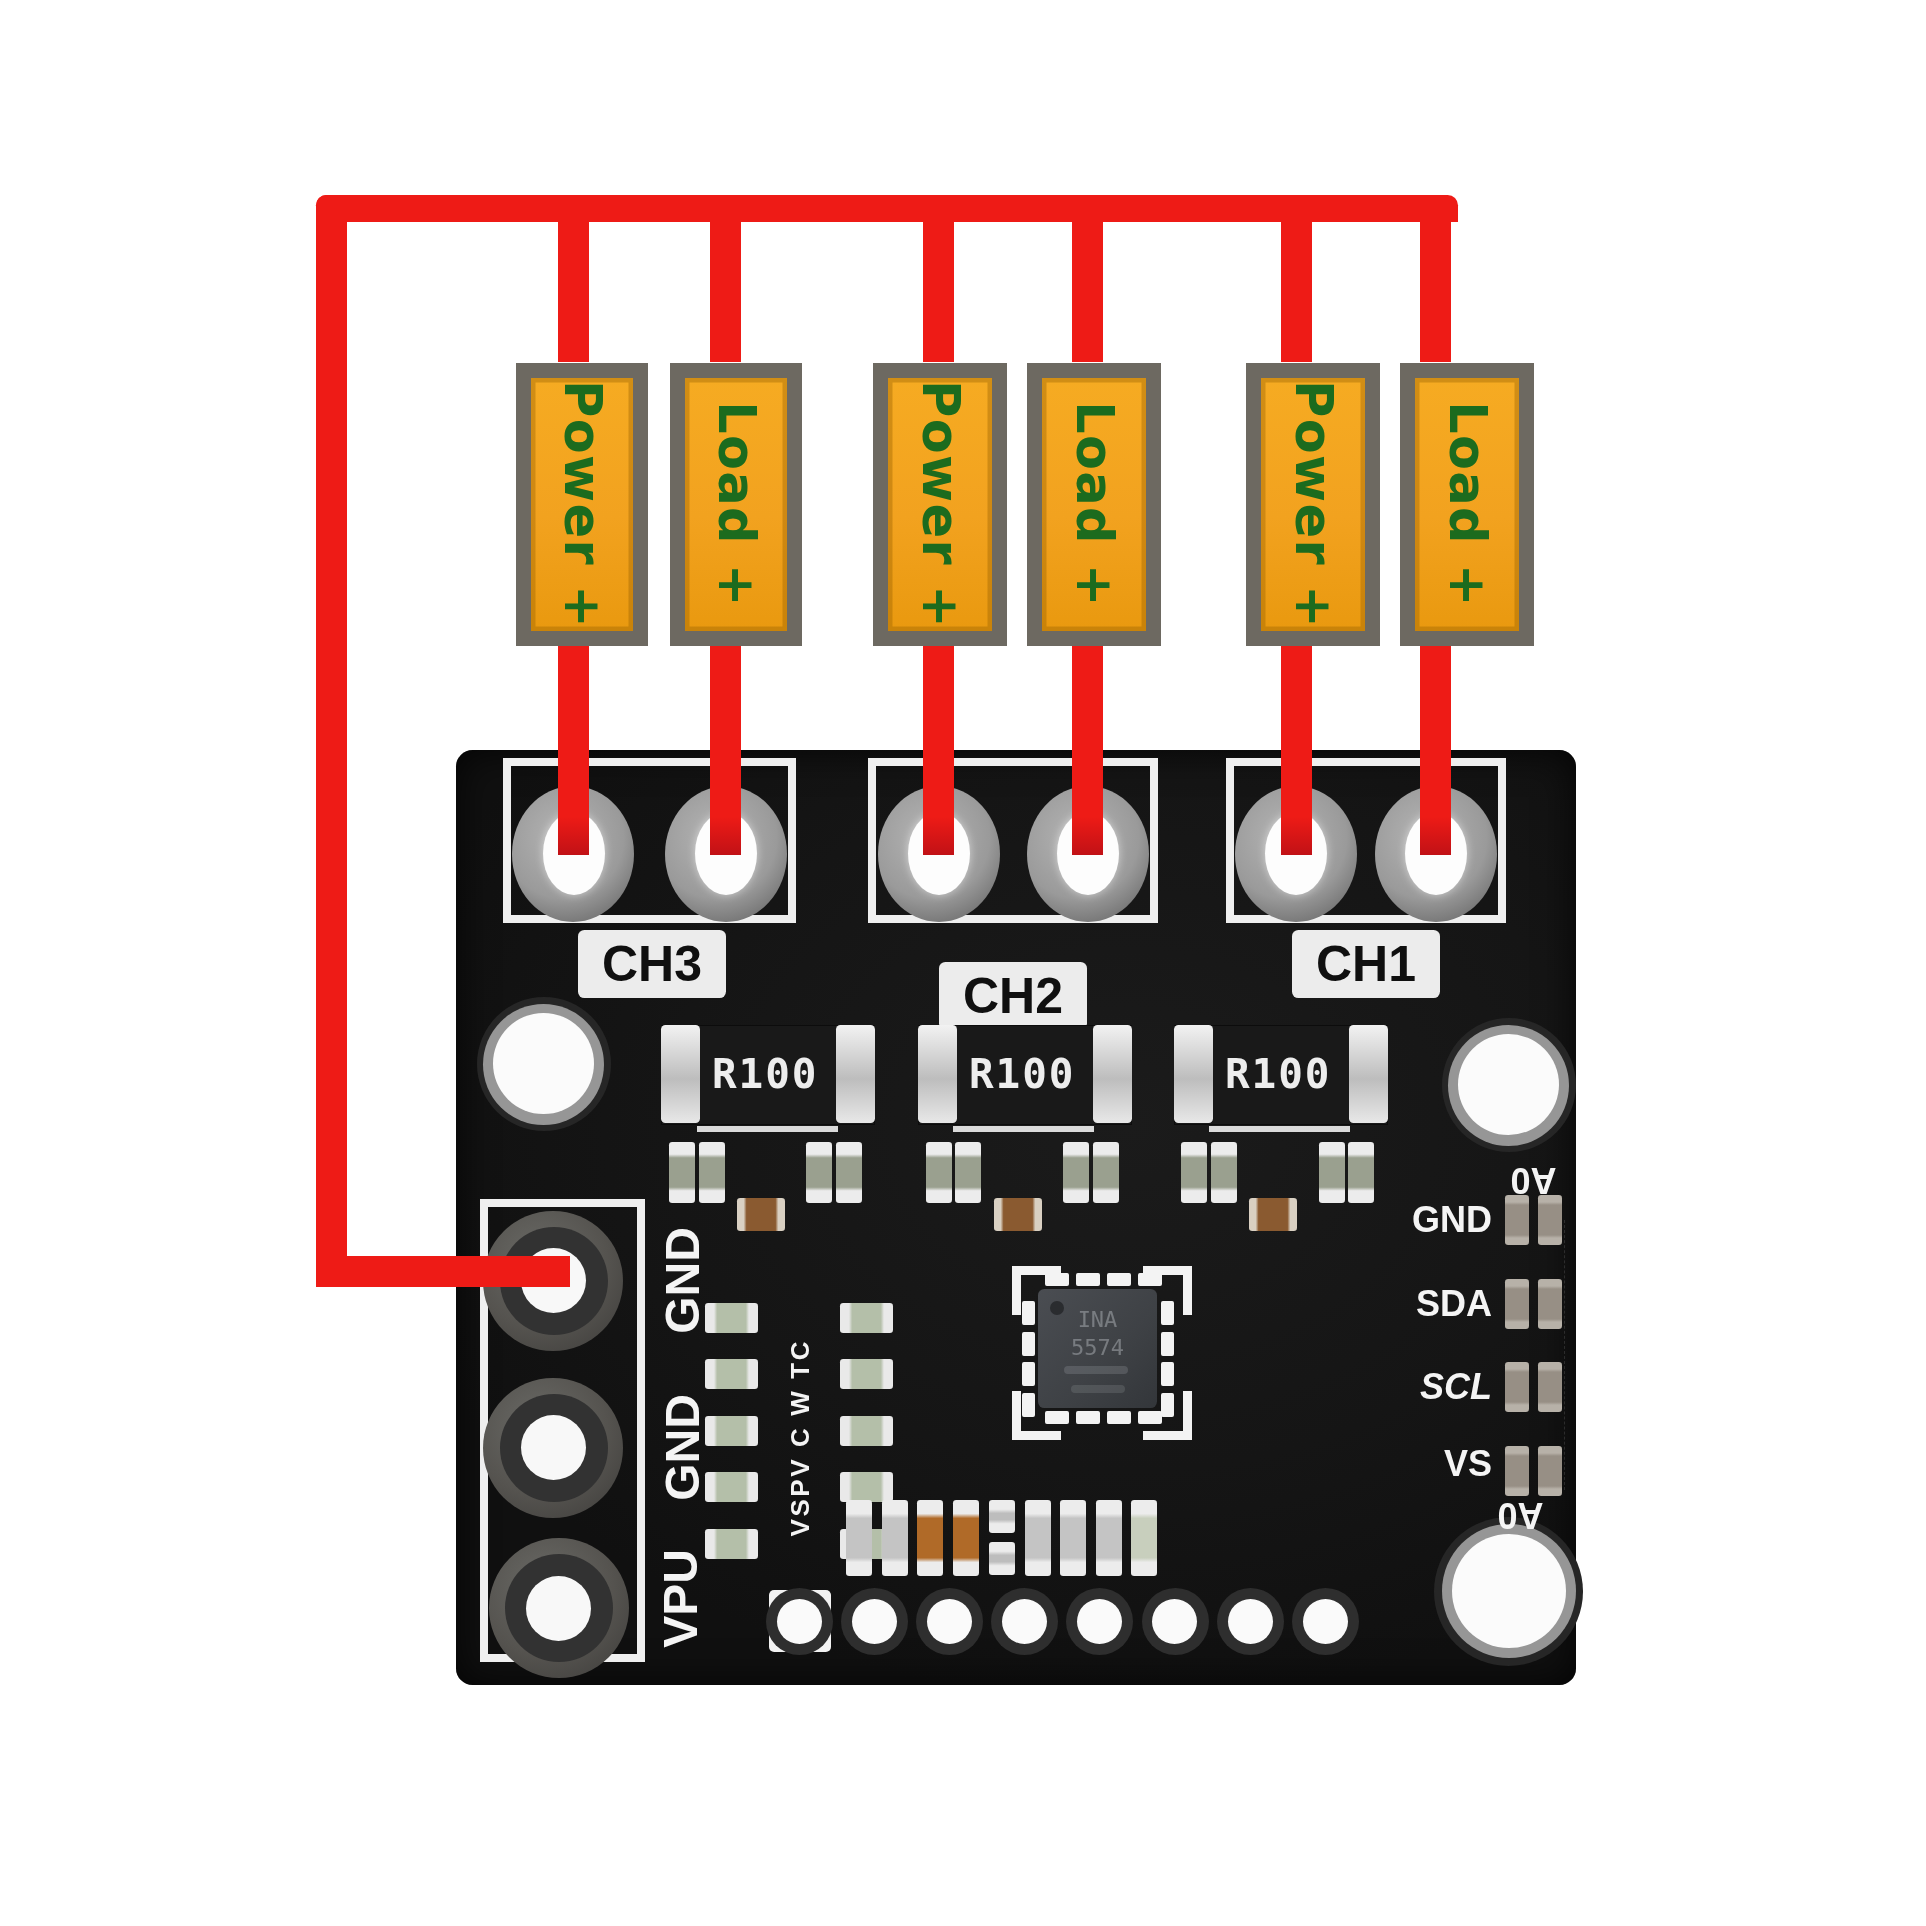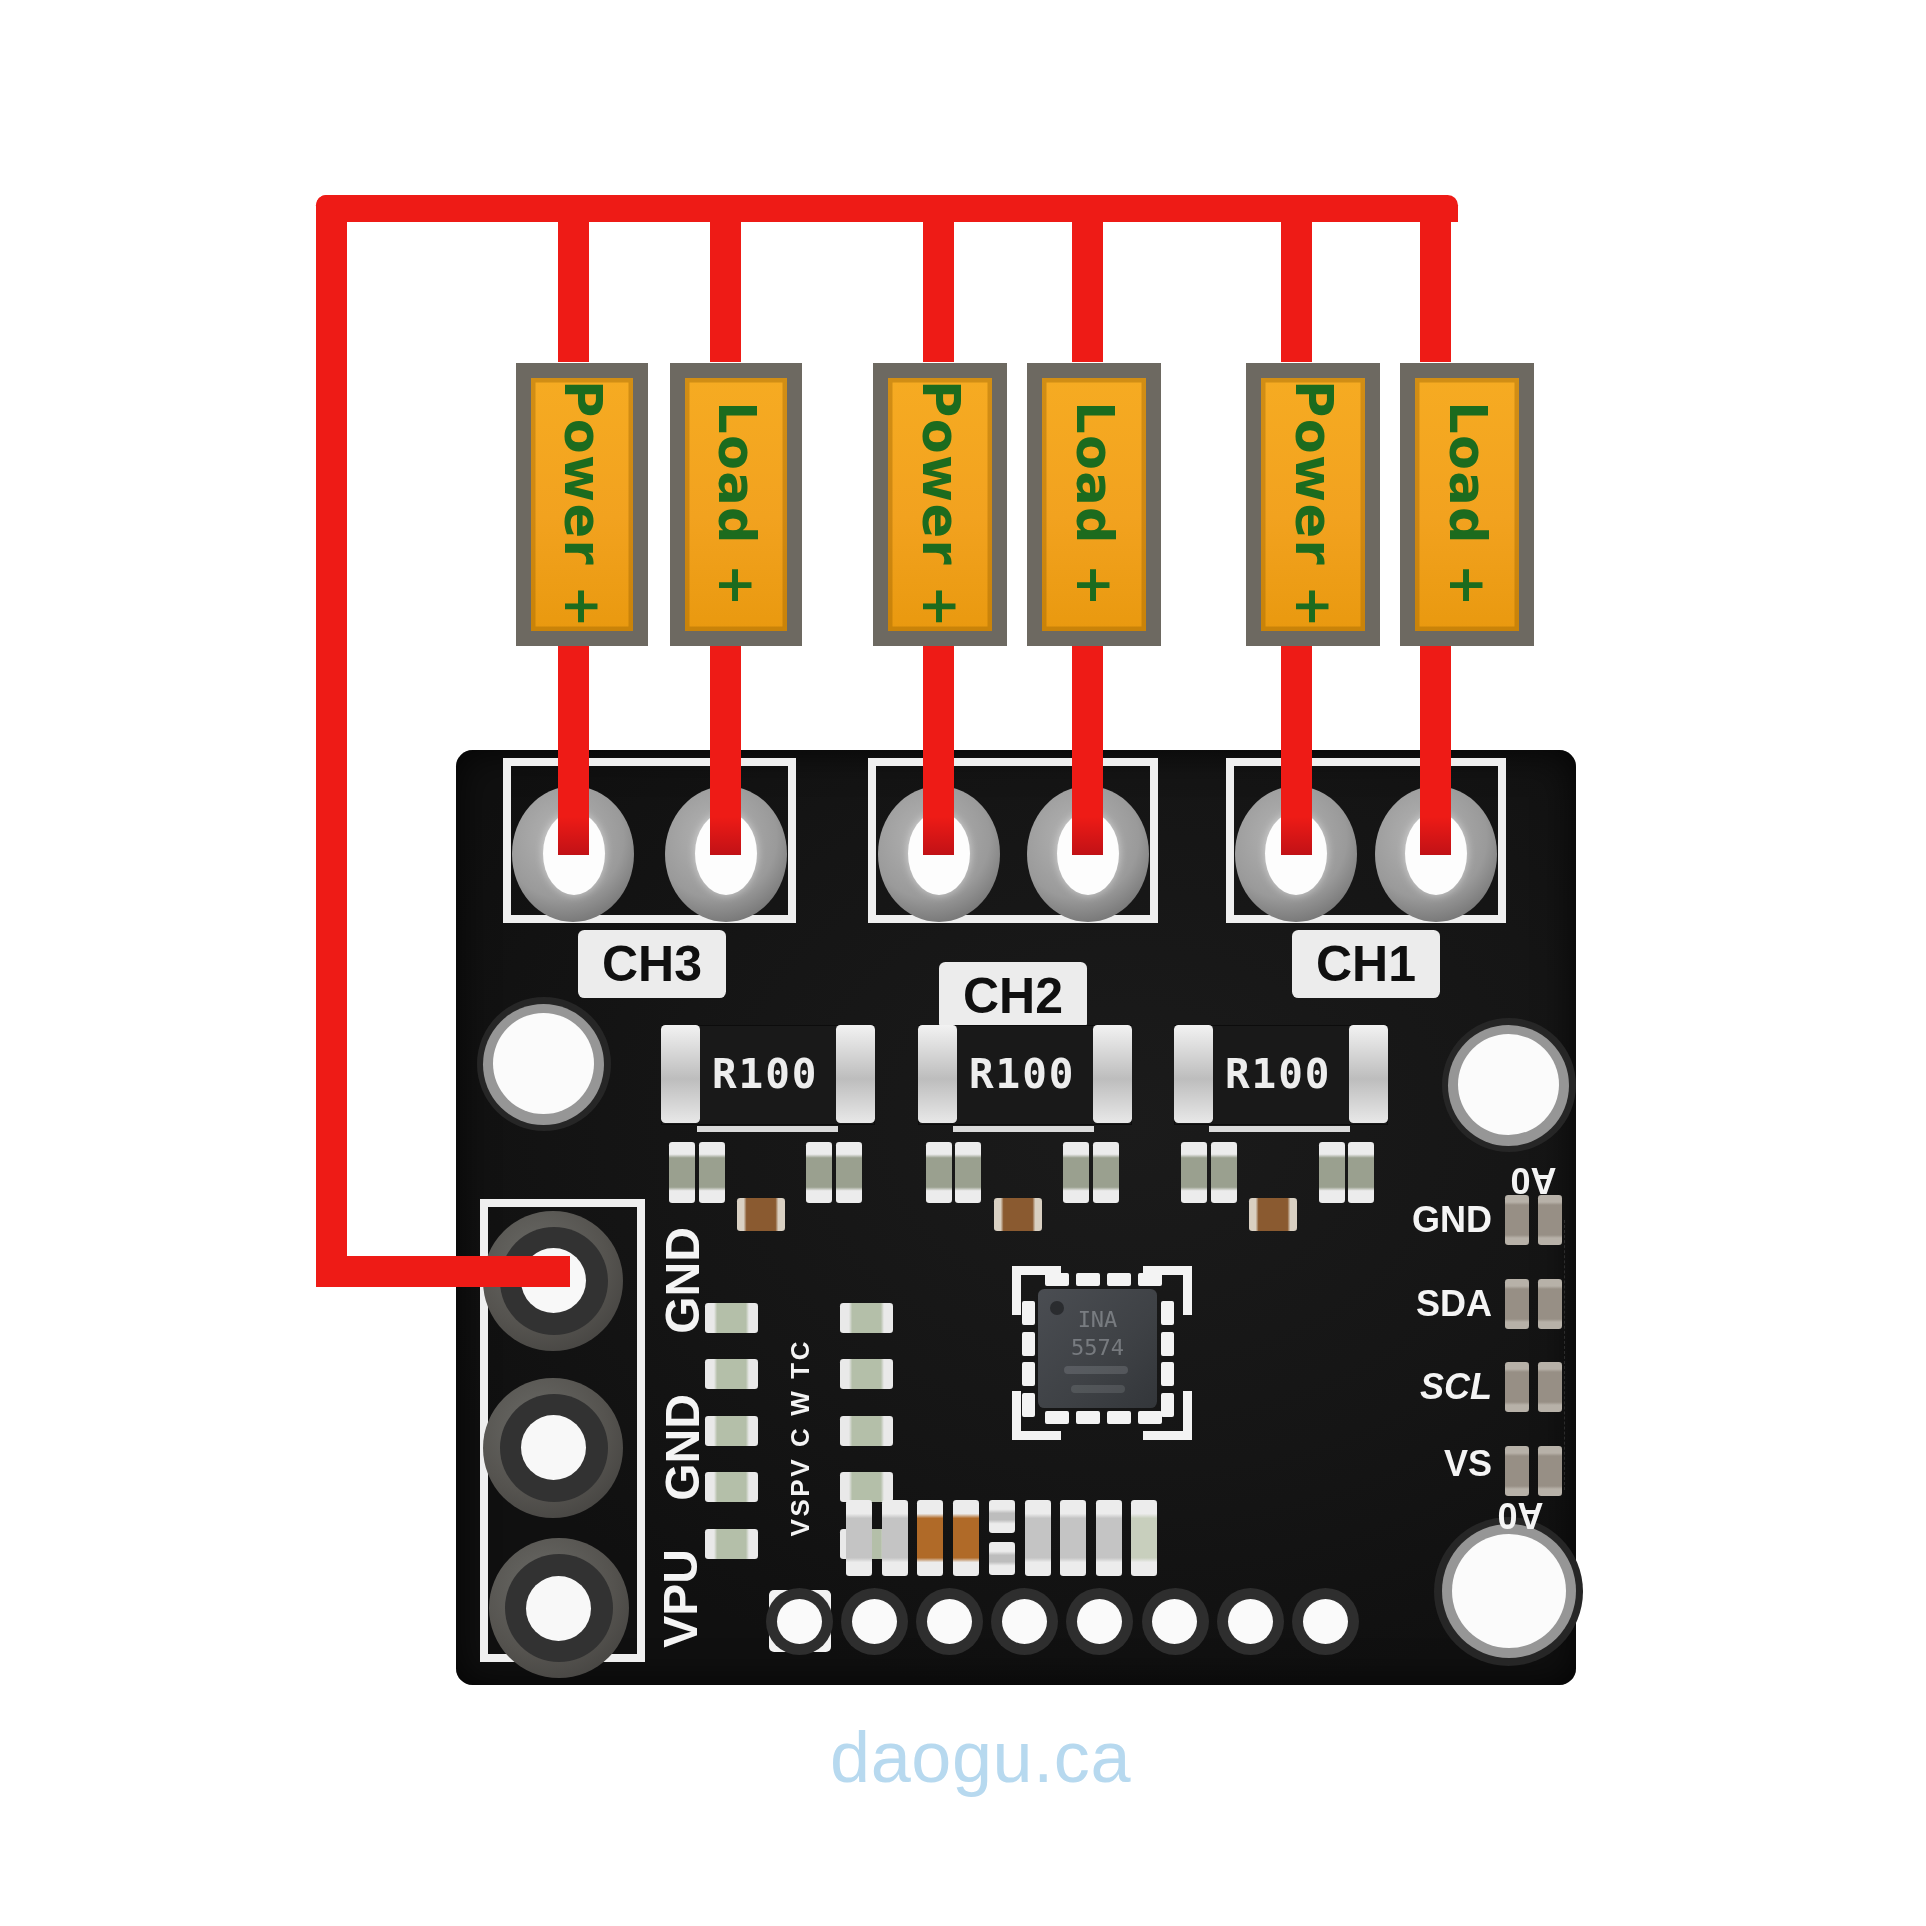--- a/index.html
+++ b/index.html
@@ -261,15 +261,14 @@
   <div class="connector" style="left:1027px;top:363px;width:104px;height:253px;">
     <span class="lbl">Load +</span>
     </div>
   <div class="connector" style="left:1246px;top:363px;width:104px;height:253px;">
     <span class="lbl">Power +</span>
     </div>
   <div class="connector" style="left:1400px;top:363px;width:104px;height:253px;">
     <span class="lbl">Load +</span>
     </div>
 
-  <div class="abs" style="left:830px;top:1716px;font-size:72px;color:#b7d9ef;letter-spacing:0.6px;">daogu.ca</div>
 </div>
 
 
 </body></html>

